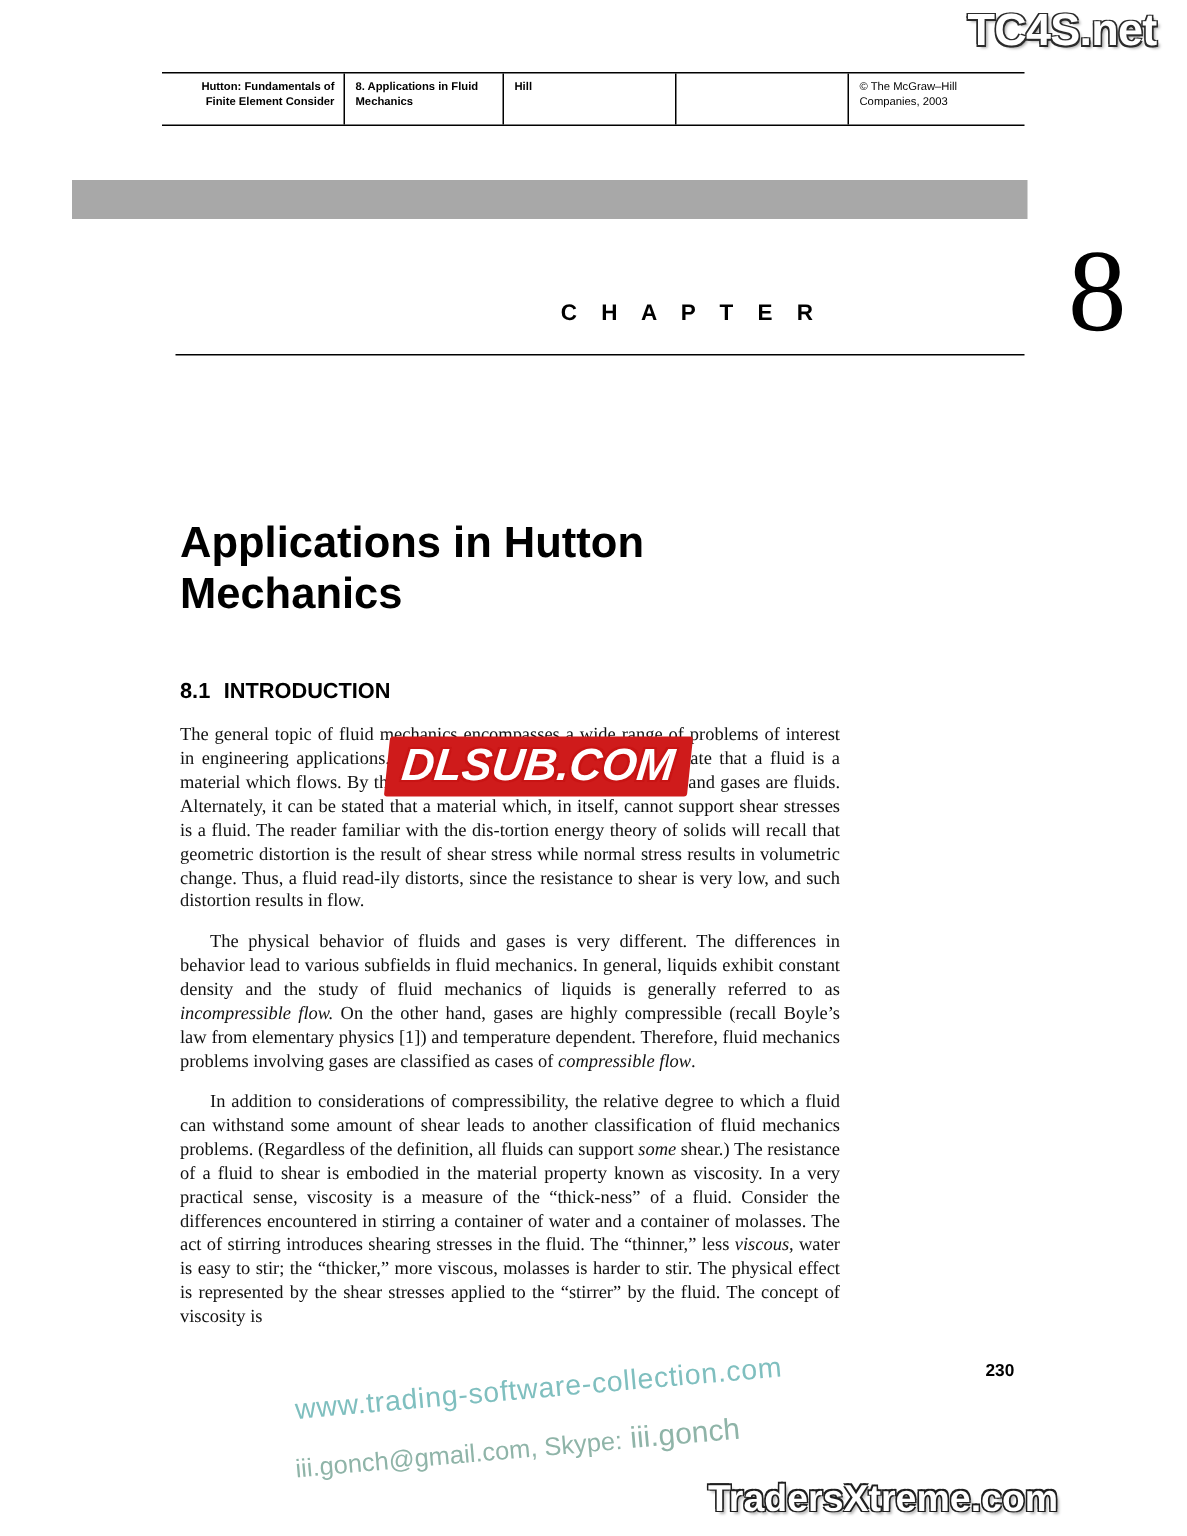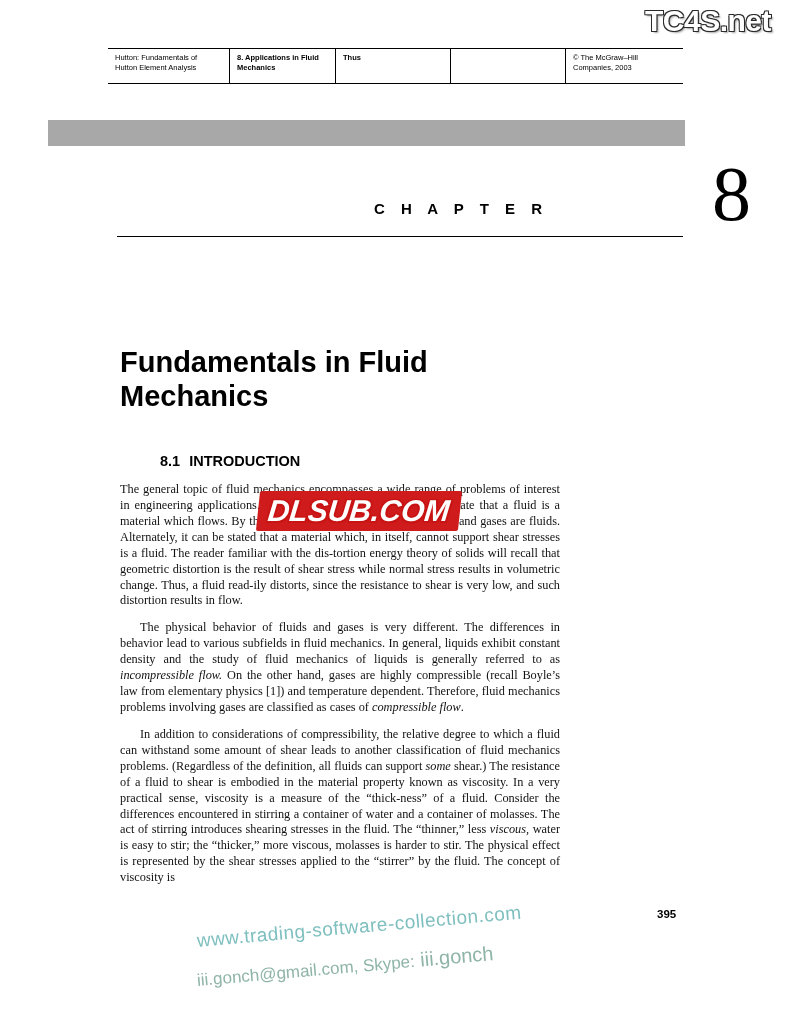--- a/index.html
+++ b/index.html
@@ -52,21 +52,21 @@
     display: flex;
     font-family: "Liberation Sans", sans-serif;
     font-size: 7.5px;
     line-height: 1.35;
     color: #000;
   }
   .hdr .cell {
     padding: 4px 6px 0 7px;
     box-sizing: border-box;
   }
-  .hdr .c1 { width: 122px; font-weight: normal; text-align: left; border-right: 1.5px solid #000; }
+  .hdr .c1 { width: 122px; font-weight: bold; text-align: right; border-right: 1.5px solid #000; }
   .hdr .c2 { width: 106px; font-weight: bold; border-right: 1.5px solid #000; }
   .hdr .c3 { width: 115px; font-weight: bold; border-right: 1.5px solid #000; }
   .hdr .c4 { width: 115px; border-right: 1.5px solid #000; }
   .hdr .c5 { width: 117px; text-align: left; }
 
   
   .gray-bar {
     position: absolute;
     left: 48px;
     top: 120px;
@@ -118,21 +118,20 @@
 
   
   .sec-head {
     position: absolute;
     left: 120px;
     top: 453px;
     font-family: "Liberation Sans", sans-serif;
     font-weight: bold;
     font-size: 14.5px;
     color: #000;
-    margin-left: 40px;
   }
   .sec-head .num { margin-right: 9px; }
 
   
   .body-col {
     position: absolute;
     left: 120px;
     top: 482px;
     width: 440px;
     font-family: "Liberation Serif", serif;
@@ -236,55 +235,56 @@
 </head>
 <body>
 
 <div class="page">
 
   <div class="wm-top">TC4S.net</div>
 
   <div class="hdr">
     <div class="cell c1">
       <div>Hutton: Fundamentals of</div>
-      <div>Hutton Element Analysis</div>
+      <div>Finite Element Consider</div>
     </div>
     <div class="cell c2">
       <div>8. Applications in Fluid</div>
       <div>Mechanics</div>
     </div>
-    <div class="cell c3">Thus</div>
+    <div class="cell c3">Hill</div>
     <div class="cell c4"></div>
     <div class="cell c5">
       <div>© The McGraw–Hill</div>
       <div>Companies, 2003</div>
     </div>
   </div>
 
   <div class="gray-bar"></div>
 
   <div class="chapter-word">C H A P T E R</div>
   <div class="chapter-num">8</div>
   <div class="chapter-line"></div>
 
   <div class="title">
-    <div>Fundamentals in Fluid</div>
+    <div>Applications in Hutton</div>
     <div>Mechanics</div>
   </div>
 
   <div class="sec-head">
     <span class="num">8.1</span><span>INTRODUCTION</span>
   </div>
 
   <div class="body-col">
     <p><span>The general topic of fluid mechanics encompasses a wide range of problems of interest in engineering applications. At the outset, we note the common state that a fluid is a material which flows. By this definition, it is clear that both liquids and gases are fluids. Alternately, it can be stated that a material which, in itself, cannot support shear stresses is a fluid. The reader familiar with the dis-tortion energy theory of solids will recall that geometric distortion is the result of shear stress while normal stress results in volumetric change. Thus, a fluid read-ily distorts, since the resistance to shear is very low, and such distortion results in flow.</span></p>
     <p><span>The physical behavior of fluids and gases is very different. The differences in behavior lead to various subfields in fluid mechanics. In general, liquids exhibit constant density and the study of fluid mechanics of liquids is generally referred to as </span><i>incompressible flow.</i><span> On the other hand, gases are highly compressible (recall Boyle’s law from elementary physics [1]) and temperature dependent. Therefore, fluid mechanics problems involving gases are classified as cases of </span><i>compressible flow</i><span>.</span></p>
     <p><span>In addition to considerations of compressibility, the relative degree to which a fluid can withstand some amount of shear leads to another classification of fluid mechanics problems. (Regardless of the definition, all fluids can support </span><i>some</i><span> shear.) The resistance of a fluid to shear is embodied in the material property known as viscosity. In a very practical sense, viscosity is a measure of the “thick-ness” of a fluid. Consider the differences encountered in stirring a container of water and a container of molasses. The act of stirring introduces shearing stresses in the fluid. The “thinner,” less </span><i>viscous,</i><span> water is easy to stir; the “thicker,” more viscous, molasses is harder to stir. The physical effect is represented by the shear stresses applied to the “stirrer” by the fluid. The concept of viscosity is</span></p>
   </div>
 
-  <div class="pageno">395</div>
+  <div class="pageno">230</div>
 
   <div class="wm-dlsub">DLSUB.COM</div>
 
   <div class="wm-url1">www.trading-software-collection.com</div>
   <div class="wm-url2"><span>iii.gonch@gmail.com, Skype:</span><span class="big"> iii.gonch</span></div>
+  <div class="wm-tx">TradersXtreme.com</div>
 
 </div>
 
 </body></html>

